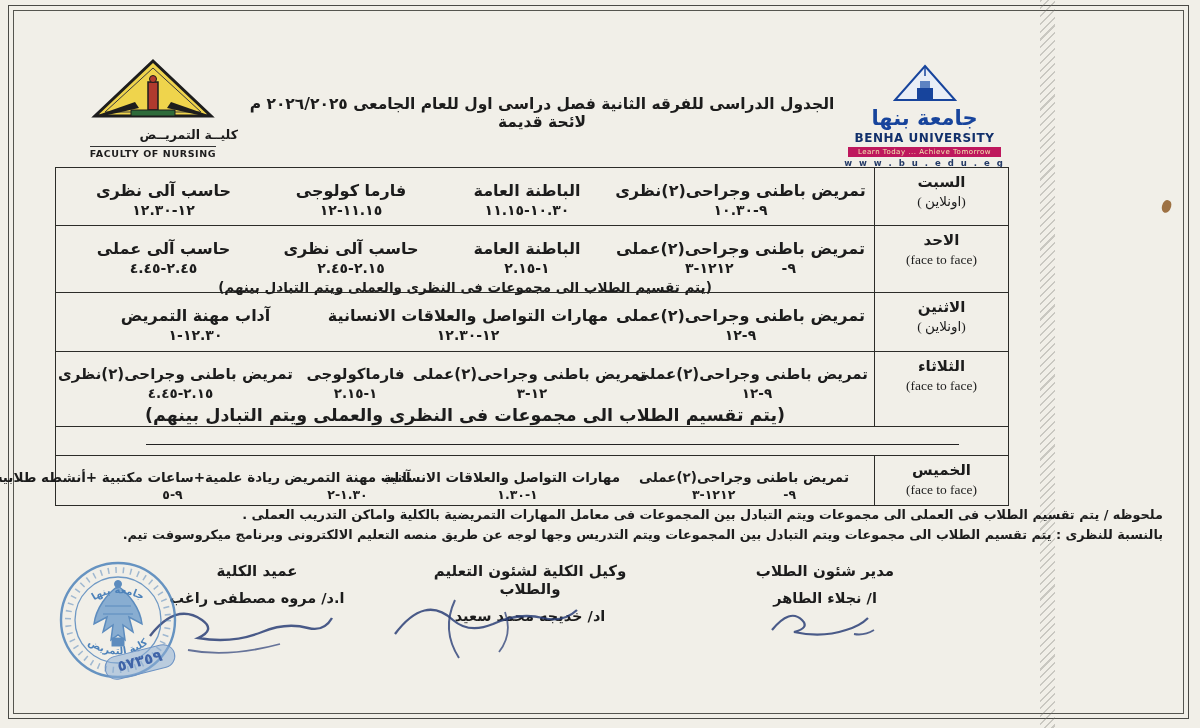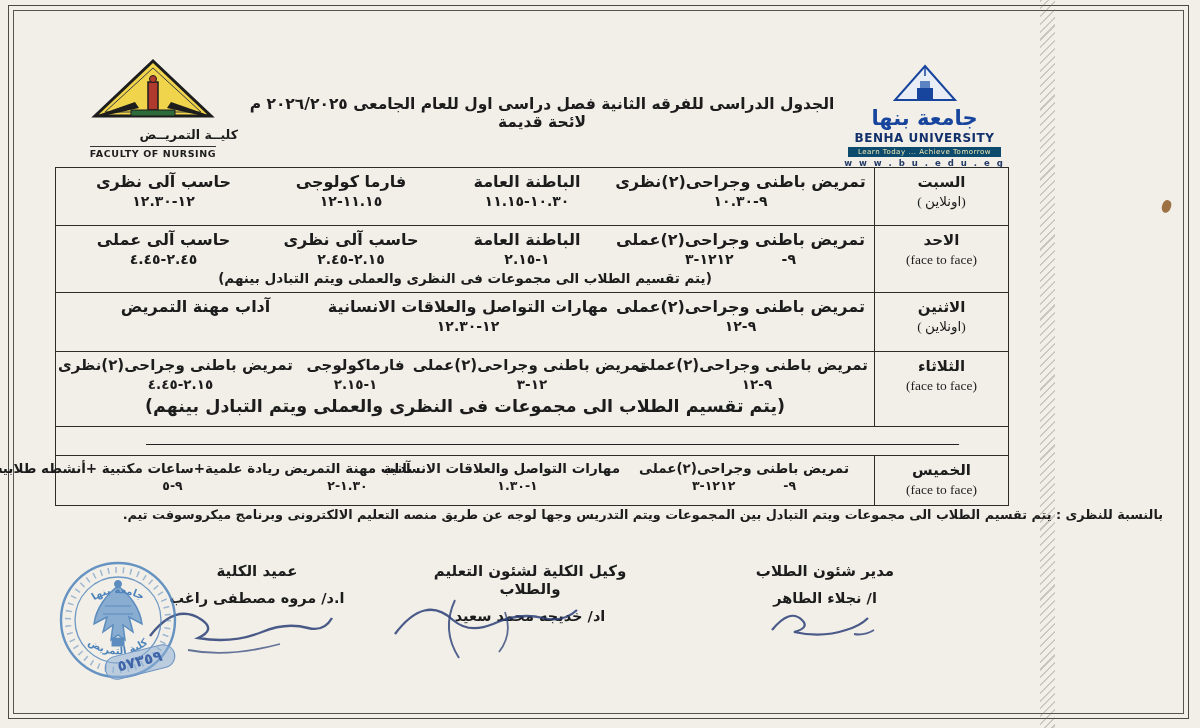--- a/index.html
+++ b/index.html
@@ -13,41 +13,41 @@
          border-radius:55% 45% 60% 50%;transform:rotate(14deg);opacity:.85;}
 
   
   .fac-logo{position:absolute;top:58px;left:68px;width:170px;text-align:center;direction:ltr;}
   .fac-logo .ar{font-size:12.5px;font-weight:bold;letter-spacing:1px;margin-top:1px;text-align:right;}
   .fac-logo .en{font-size:9.5px;font-weight:bold;letter-spacing:.6px;border-top:1px solid #333;
                 display:inline-block;padding-top:1px;margin-top:1px;}
   .uni-logo{position:absolute;top:64px;left:842px;width:165px;text-align:center;direction:ltr;}
   .uni-logo .ar{font-size:21px;font-weight:bold;color:#17449c;line-height:1;margin-top:2px;}
   .uni-logo .en{font-size:12px;font-weight:bold;color:#12306b;letter-spacing:.5px;margin-top:2px;}
-  .uni-logo .band{background:#0c4a6e;color:#f3e9b0;font-size:7px;letter-spacing:.5px;
+  .uni-logo .band{background:#be185d;color:#f3e9b0;font-size:7px;letter-spacing:.5px;
                   padding:1px 10px;margin:2px 6px 1px 6px;}
   .uni-logo .web{font-size:8.5px;font-weight:bold;color:#233a66;letter-spacing:2px;}
 
   
   .title1{position:absolute;top:95px;left:242px;width:600px;text-align:center;
           font-size:15.5px;font-weight:bold;}
   .title2{position:absolute;top:136px;left:175px;width:660px;text-align:center;
           font-size:14.5px;font-weight:bold;}
 
   
   .sched{position:absolute;left:55px;top:167px;width:952px;border:1.6px solid #2c2c28;background:transparent;}
   .trow{display:flex;border-top:1.4px solid #2c2c28;}
   .trow.first{border-top:none;}
   .r0{height:57px;} .r1{height:66px;} .r2{height:58px;} .r3{height:74px;} .r4{height:28px;} .r5{height:49px;}
   .day-cell{width:133px;flex:none;border-left:1.4px solid #2c2c28;text-align:center;padding-top:5px;}
   .day-name{font-size:15px;font-weight:600;line-height:1.3;}
   .day-mode{font-size:13.5px;font-family:"Liberation Serif","DejaVu Sans",serif;line-height:1.4;}
   .content-cell{flex:1;padding:4px 6px 0 6px;min-width:0;}
   .groups{display:flex;}
-  .grp{flex:none;text-align:center;white-space:nowrap;}
+  .grp{flex:none;text-align:center;white-space:nowrap;margin-top:9px;}
   .subj{font-size:16px;font-weight:600;line-height:1.25;}
   .time{font-size:14px;font-weight:600;line-height:1.25;margin-top:1px;}
   .time .t2{margin-right:48px;}
   .sm .subj{font-size:13.5px;} .sm .time{font-size:12.5px;}
   .md .subj{font-size:15px;} .md .time{font-size:13.5px;}
   .row-note{text-align:center;font-size:13.5px;font-weight:600;margin-top:1px;}
   .row-note-big{text-align:center;font-size:17.5px;font-weight:bold;margin-top:3px;}
   .wed-line{height:0;border-top:1.6px solid #222;margin:13px 43px 0 84px;}
 
   
@@ -176,20 +176,21 @@
           <div class="grp" style="width:255px">
             <div class="subj">تمريض باطنى وجراحى(٢)عملى</div>
             <div class="time">٩-١٢</div>
           </div>
           <div class="grp" style="width:290px">
             <div class="subj">مهارات التواصل والعلاقات الانسانية</div>
             <div class="time">١٢-١٢.٣٠</div>
           </div>
           <div class="grp" style="width:255px">
             <div class="subj">آداب مهنة التمريض</div>
+            <div class="time">١٢.٣٠-١</div>
           </div>
         </div>
       </div>
     </div>
 
     <div class="trow r3">
       <div class="day-cell">
         <div class="day-name">الثلاثاء</div>
         <div class="day-mode" dir="auto">(face to face)</div>
       </div>
@@ -245,20 +246,21 @@
             <div class="subj">ريادة علمية+ساعات مكتبية +أنشطه طلابية بالتبادل</div>
             <div class="time">٩-٥</div>
           </div>
         </div>
       </div>
     </div>
 
   </div>
 
   <div class="notes">
+    <div>ملحوظه / يتم تقسيم الطلاب فى العملى الى مجموعات ويتم التبادل بين المجموعات فى معامل المهارات التمريضية بالكلية واماكن التدريب العملى .</div>
     <div>بالنسبة للنظرى : يتم تقسيم الطلاب الى مجموعات ويتم التبادل بين المجموعات ويتم التدريس وجها لوجه عن طريق منصه التعليم الالكترونى وبرنامج ميكروسوفت تيم.</div>
   </div>
 
   <div class="sig sig2">
     <div class="sig-title">وكيل الكلية لشئون التعليم والطلاب</div>
     <div class="sig-name">اد/ خديجه محمد سعيد</div>
   </div>
   <div class="sig sig1">
     <div class="sig-title">مدير شئون الطلاب</div>
     <div class="sig-name">ا/ نجلاء الطاهر</div>

